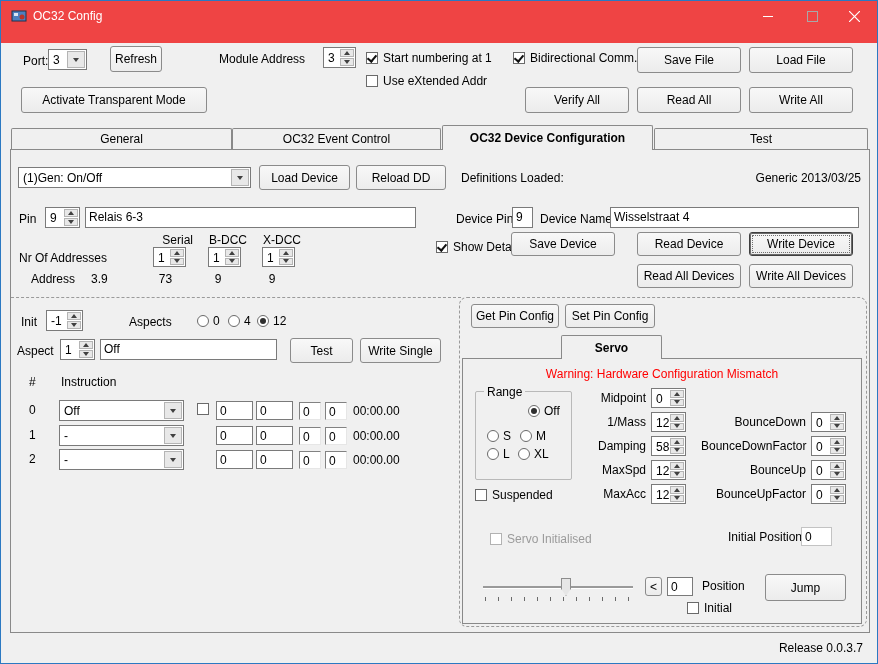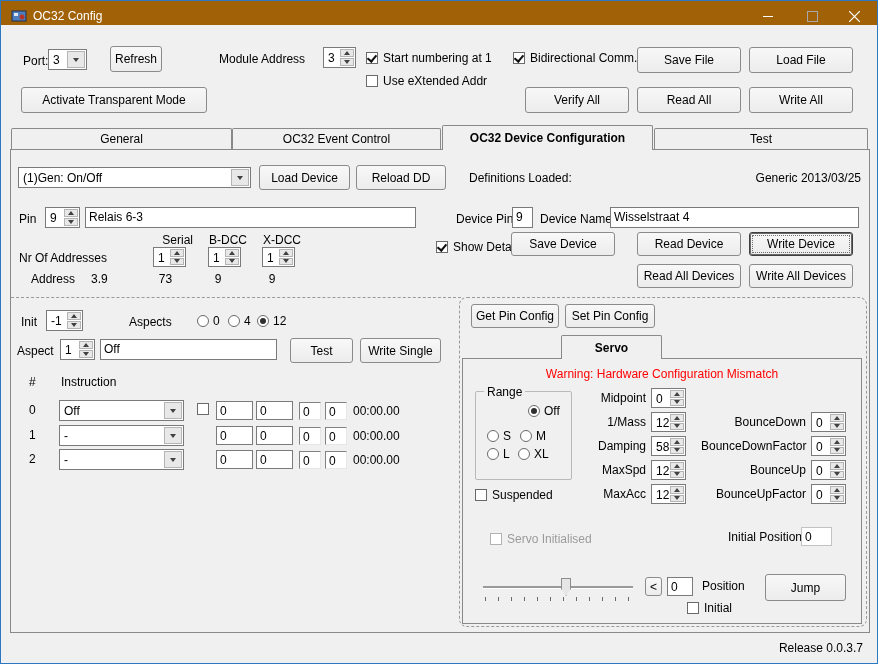--- a/index.html
+++ b/index.html
@@ -1,17 +1,17 @@
 <!DOCTYPE html>
 <html><head>
 <meta charset="utf-8">
 <style>
   html,body{margin:0;padding:0;background:#000;font-family:"Liberation Sans",sans-serif;}
   #win{position:relative;width:876px;height:662px;margin:0;border:1px solid #2b79c2;background:#f0f0f0;overflow:hidden;}
-  .titlebar{position:absolute;left:0;top:0;width:100%;height:24px;background:#a16207;color:#fff;}
+  .titlebar{position:absolute;left:0;top:0;width:100%;height:42px;background:#ef4444;color:#fff;}
   .title-text{position:absolute;left:32px;top:8px;font-size:12px;color:#fff;white-space:nowrap;}
   .cap-btn{position:absolute;top:0;height:30px;width:45px;display:flex;align-items:center;justify-content:center;}
   .lbl{position:absolute;font-size:12px;color:#000;white-space:nowrap;}
   .lblr{position:absolute;font-size:12px;color:#000;white-space:nowrap;text-align:right;}
   .btn{position:absolute;box-sizing:border-box;display:flex;align-items:center;justify-content:center;font-size:12px;color:#000;background:linear-gradient(#f8f8f8,#ececec);border:1px solid #8b8b8b;border-radius:3px;white-space:nowrap;cursor:default;}
   .btn.default{border:1px solid #3f3f3f;box-shadow:inset 0 0 0 1px #6a6a6a;outline:1px dotted #707070;outline-offset:-4px;}
   .tbox{position:absolute;box-sizing:border-box;background:#fff;border:1px solid #7a7a7a;font-size:12px;padding:2px 3px;white-space:nowrap;overflow:hidden;}
   .tbox.inset{border-color:#828282 #e6e6e6 #e6e6e6 #828282;}
   .combo,.spin{position:absolute;height:21px;box-sizing:border-box;background:#fff;border:1px solid #7a7a7a;display:flex;font-size:12px;}
   .cval,.sval{flex:1;padding:3px 2px 0 4px;overflow:hidden;white-space:nowrap;}
@@ -126,21 +126,21 @@
     </div>
 
   <div class="combo" style="left:17px;top:166px;width:233px;z-index:2;">
     <span class="cval">(1)Gen: On/Off</span>
     <span class="cbtn">
         <i class="tdn"></i>
       </span>
   </div>
   <div class="btn" style="left:258px;top:164px;width:91px;height:25px;z-index:2;">Load Device</div>
   <div class="btn" style="left:355px;top:164px;width:90px;height:25px;z-index:2;">Reload DD</div>
-  <span class="lbl" style="left:460px;top:170px;z-index:2;margin-left:8px;">Definitions Loaded:</span>
+  <span class="lbl" style="left:460px;top:170px;z-index:2;">Definitions Loaded:</span>
   <span class="lblr" style="left:700px;top:170px;width:160px;z-index:2;">Generic 2013/03/25</span>
 
   <span class="lbl" style="left:18px;top:211px;z-index:2;">Pin</span>
   <div class="spin" style="left:44px;top:206px;width:35px;z-index:2;">
     <span class="sval">9</span>
     <span class="sud">
         <i class="sbtn">
           <b class="tup"></b>
         </i>
         <i class="sbtn">

